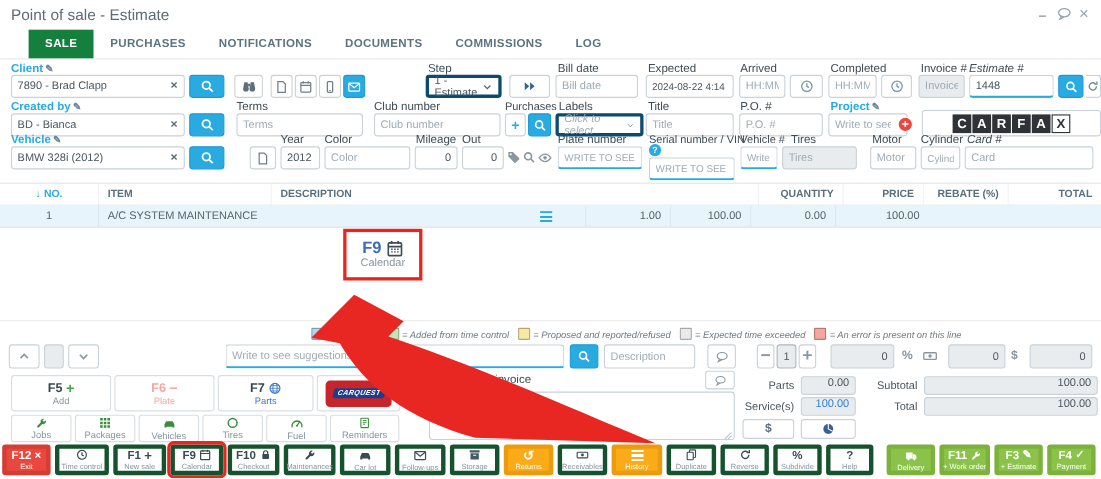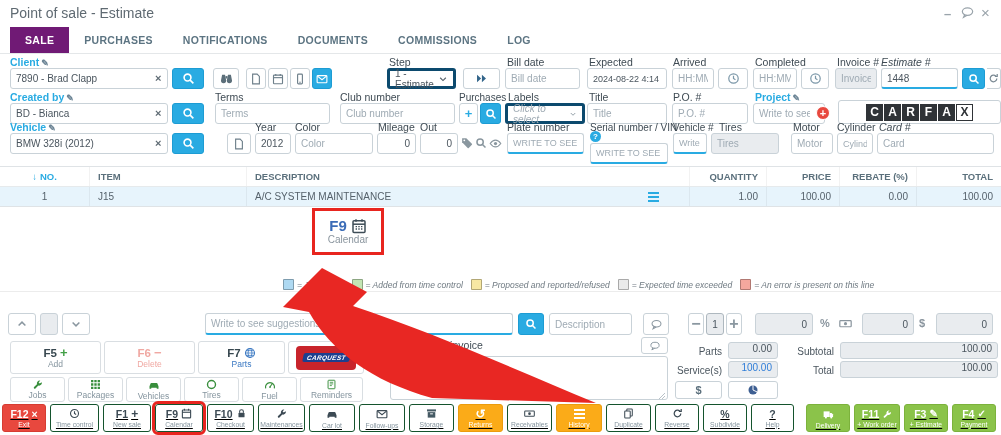--- a/index.html
+++ b/index.html
@@ -24,21 +24,21 @@
   .selbox{display:flex;align-items:center;justify-content:space-between;height:21px;border:3px solid #0c4a6e;
        border-radius:3px;background:#fff;color:#4a555e;padding:0 5px;font-size:10px;cursor:pointer;}
   .selbox .ph{color:#9fabb4;}
   svg{display:block;}
   .ic{display:inline-flex;align-items:center;justify-content:center;}
   
   .title{font-size:14px;color:#5f6a72;}
   .winc{color:#9aa4ab;font-size:13px;line-height:13px;cursor:pointer;}
   .tabbar{position:absolute;left:0;top:27px;width:1001px;height:26px;border-bottom:1px solid #e4e7e9;display:flex;align-items:stretch;}
   .tab{display:flex;align-items:center;padding:0 15px;font-size:10.5px;font-weight:bold;color:#5c7482;letter-spacing:.3px;cursor:pointer;}
-  .tab.active{background:#701a75;color:#fff;margin-left:10px;}
+  .tab.active{background:#15803d;color:#fff;margin-left:26px;}
   
   .trow{display:flex;height:19px;align-items:center;}
   .thead{border-bottom:1px solid #e6eaec;color:#5b707c;font-weight:bold;font-size:9.5px;}
   .tdata{background:#e7f4fc;color:#55616b;font-size:10px;border-bottom:1px solid #dfe3e6;}
   .tc{padding:0 8px;box-sizing:border-box;height:100%;display:flex;align-items:center;border-right:1px solid rgba(0,0,0,0.05);}
   .tc.rt{justify-content:flex-end;}
   .tc.ct{justify-content:center;}
   .c1{width:90px;}.c2{width:157px;}.c3{width:443px;}.c4{width:77px;}.c5{width:73px;}.c6{width:77px;}.c7{width:84px;border-right:none;}
   .bars{width:11px;height:10px;background:repeating-linear-gradient(to bottom,currentColor 0 2px,transparent 2px 4px);}
   
@@ -63,22 +63,22 @@
   .cfx span.inv{background:#fff;color:#2f3337;border:1px solid #2f3337;width:15px;height:15px;}
   .msg{border:1px solid #c9d2d8;border-radius:3px;resize:none;font:10px "Liberation Sans",sans-serif;color:#4a555e;outline:none;padding:3px 5px;box-sizing:border-box;}
   .qb{width:11px;height:11px;border-radius:50%;background:#29abe2;color:#fff;font-size:8px;font-weight:bold;display:flex;align-items:center;justify-content:center;}
   .plusb{width:14px;height:14px;border-radius:50%;background:#e8483e;color:#fff;font-size:11px;font-weight:bold;display:flex;align-items:center;justify-content:center;border:1px solid #fff;z-index:3;line-height:12px;}
   
   .tlbl{font-size:10px;color:#4a555e;text-align:right;}
   .tfld{height:17px;border:1px solid #c9d2d8;border-radius:3px;background:#e9ecef;color:#4a555e;
         font:10px "Liberation Sans",sans-serif;text-align:right;padding:0 5px;box-sizing:border-box;}
   .tfld.blue-val{color:#2f7ed8;}
   
-  .tb{position:absolute;top:404px;height:28px;border:1px solid #14532d;border-radius:3px;background:#fff;
-      display:flex;flex-direction:column;align-items:center;justify-content:center;gap:2px;cursor:pointer;box-sizing:border-box;text-decoration:underline;}
+  .tb{position:absolute;top:404px;height:28px;border:4px solid #14532d;border-radius:3px;background:#fff;
+      display:flex;flex-direction:column;align-items:center;justify-content:center;gap:2px;cursor:pointer;box-sizing:border-box;}
   .tb .k{font-weight:bold;font-size:10.5px;color:#3c4a54;display:flex;align-items:center;gap:3px;line-height:10px;}
   .tb .l{font-size:6.8px;color:#84949e;line-height:7px;white-space:nowrap;}
   .tb.red{background:#e8483e;border-color:#d63c32;}
   .tb.yel{background:#fbab18;border-color:#eb9c0d;}
   .tb.grn{background:#8bc34a;border-color:#7cb23c;}
   .tb.red .k,.tb.red .l,.tb.yel .k,.tb.yel .l,.tb.grn .k,.tb.grn .l{color:#fff;}
   .tb.hl{outline:3px solid #e8251f;z-index:6;}
   .divider{background:#ececec;height:1px;}
 </style>
 </head>
@@ -342,21 +342,20 @@
         </div>
       <div class="tc c2">ITEM</div>
       <div class="tc c3">DESCRIPTION</div>
       <div class="tc c4 rt">QUANTITY</div>
       <div class="tc c5 rt">PRICE</div>
       <div class="tc c6 rt">REBATE (%)</div>
       <div class="tc c7 rt">TOTAL</div>
     </div>
     <div class="trow tdata">
       <div class="tc c1 ct">1</div>
-      <div class="tc c2">J15</div>
       <div class="tc c3" style="justify-content:space-between;">
         <span>A/C SYSTEM MAINTENANCE</span>
         <span class="bars" style="color:#29abe2;margin-right:22px;"></span>
       </div>
       <div class="tc c4 rt">1.00</div>
       <div class="tc c5 rt">100.00</div>
       <div class="tc c6 rt">0.00</div>
       <div class="tc c7 rt">100.00</div>
     </div>
   </div>
@@ -370,21 +369,21 @@
             <rect x="2" y="2.8" width="12" height="11.6" rx="1" fill="none" stroke="currentColor" stroke-width="1.5"></rect>
             <path d="M2 6.2h12" stroke="currentColor" stroke-width="1.5"></path>
             <path d="M4.6 8.6h1.4M7.3 8.6h1.4M10 8.6h1.4M4.6 11h1.4M7.3 11h1.4M10 11h1.4" stroke="currentColor" stroke-width="1.3"></path>
           </svg>
         </span>
     </div>
     <div class="l">Calendar</div>
   </div>
 
   <div class="abs divider" style="left:0;top:291px;width:1001px;"></div>
-  <div class="abs leg" style="left:283px;top:279px;">
+  <div class="abs leg" style="left:283px;top:298px;">
     <span class="litem">
         <i class="lsq" style="background-color: rgb(174, 217, 242);"></i>
         <span>= Jobs to do</span>
       </span>
     <span class="litem">
         <i class="lsq" style="background-color: rgb(195, 230, 180);"></i>
         <span>= Added from time control</span>
       </span>
     <span class="litem">
         <i class="lsq" style="background-color: rgb(247, 232, 163);"></i>
@@ -457,21 +456,21 @@
         <span>F5</span>
         <span style="color:#43a047;font-size:13px;">+</span>
       </div>
     <div class="l">Add</div>
   </div>
   <div class="abs pb" style="left:104px;top:341px;width:91px;height:33px;">
     <div class="k pink">
         <span>F6</span>
         <span style="font-size:13px;">−</span>
       </div>
-    <div class="l pink">Delete</div>
+    <div class="l pink">Plate</div>
   </div>
   <div class="abs pb" style="left:198px;top:341px;width:87px;height:33px;">
     <div class="k">
         <span>F7</span>
       <span class="ic" style="color:#3a78c2;">
           <svg width="12" height="12" viewBox="0 0 16 16">
             <circle cx="8" cy="8" r="6" fill="none" stroke="currentColor" stroke-width="1.4"></circle>
             <ellipse cx="8" cy="8" rx="2.6" ry="6" fill="none" stroke="currentColor" stroke-width="1.1"></ellipse>
             <path d="M2 8h12M3 4.8h10M3 11.2h10" stroke="currentColor" stroke-width="1"></path>
           </svg>

